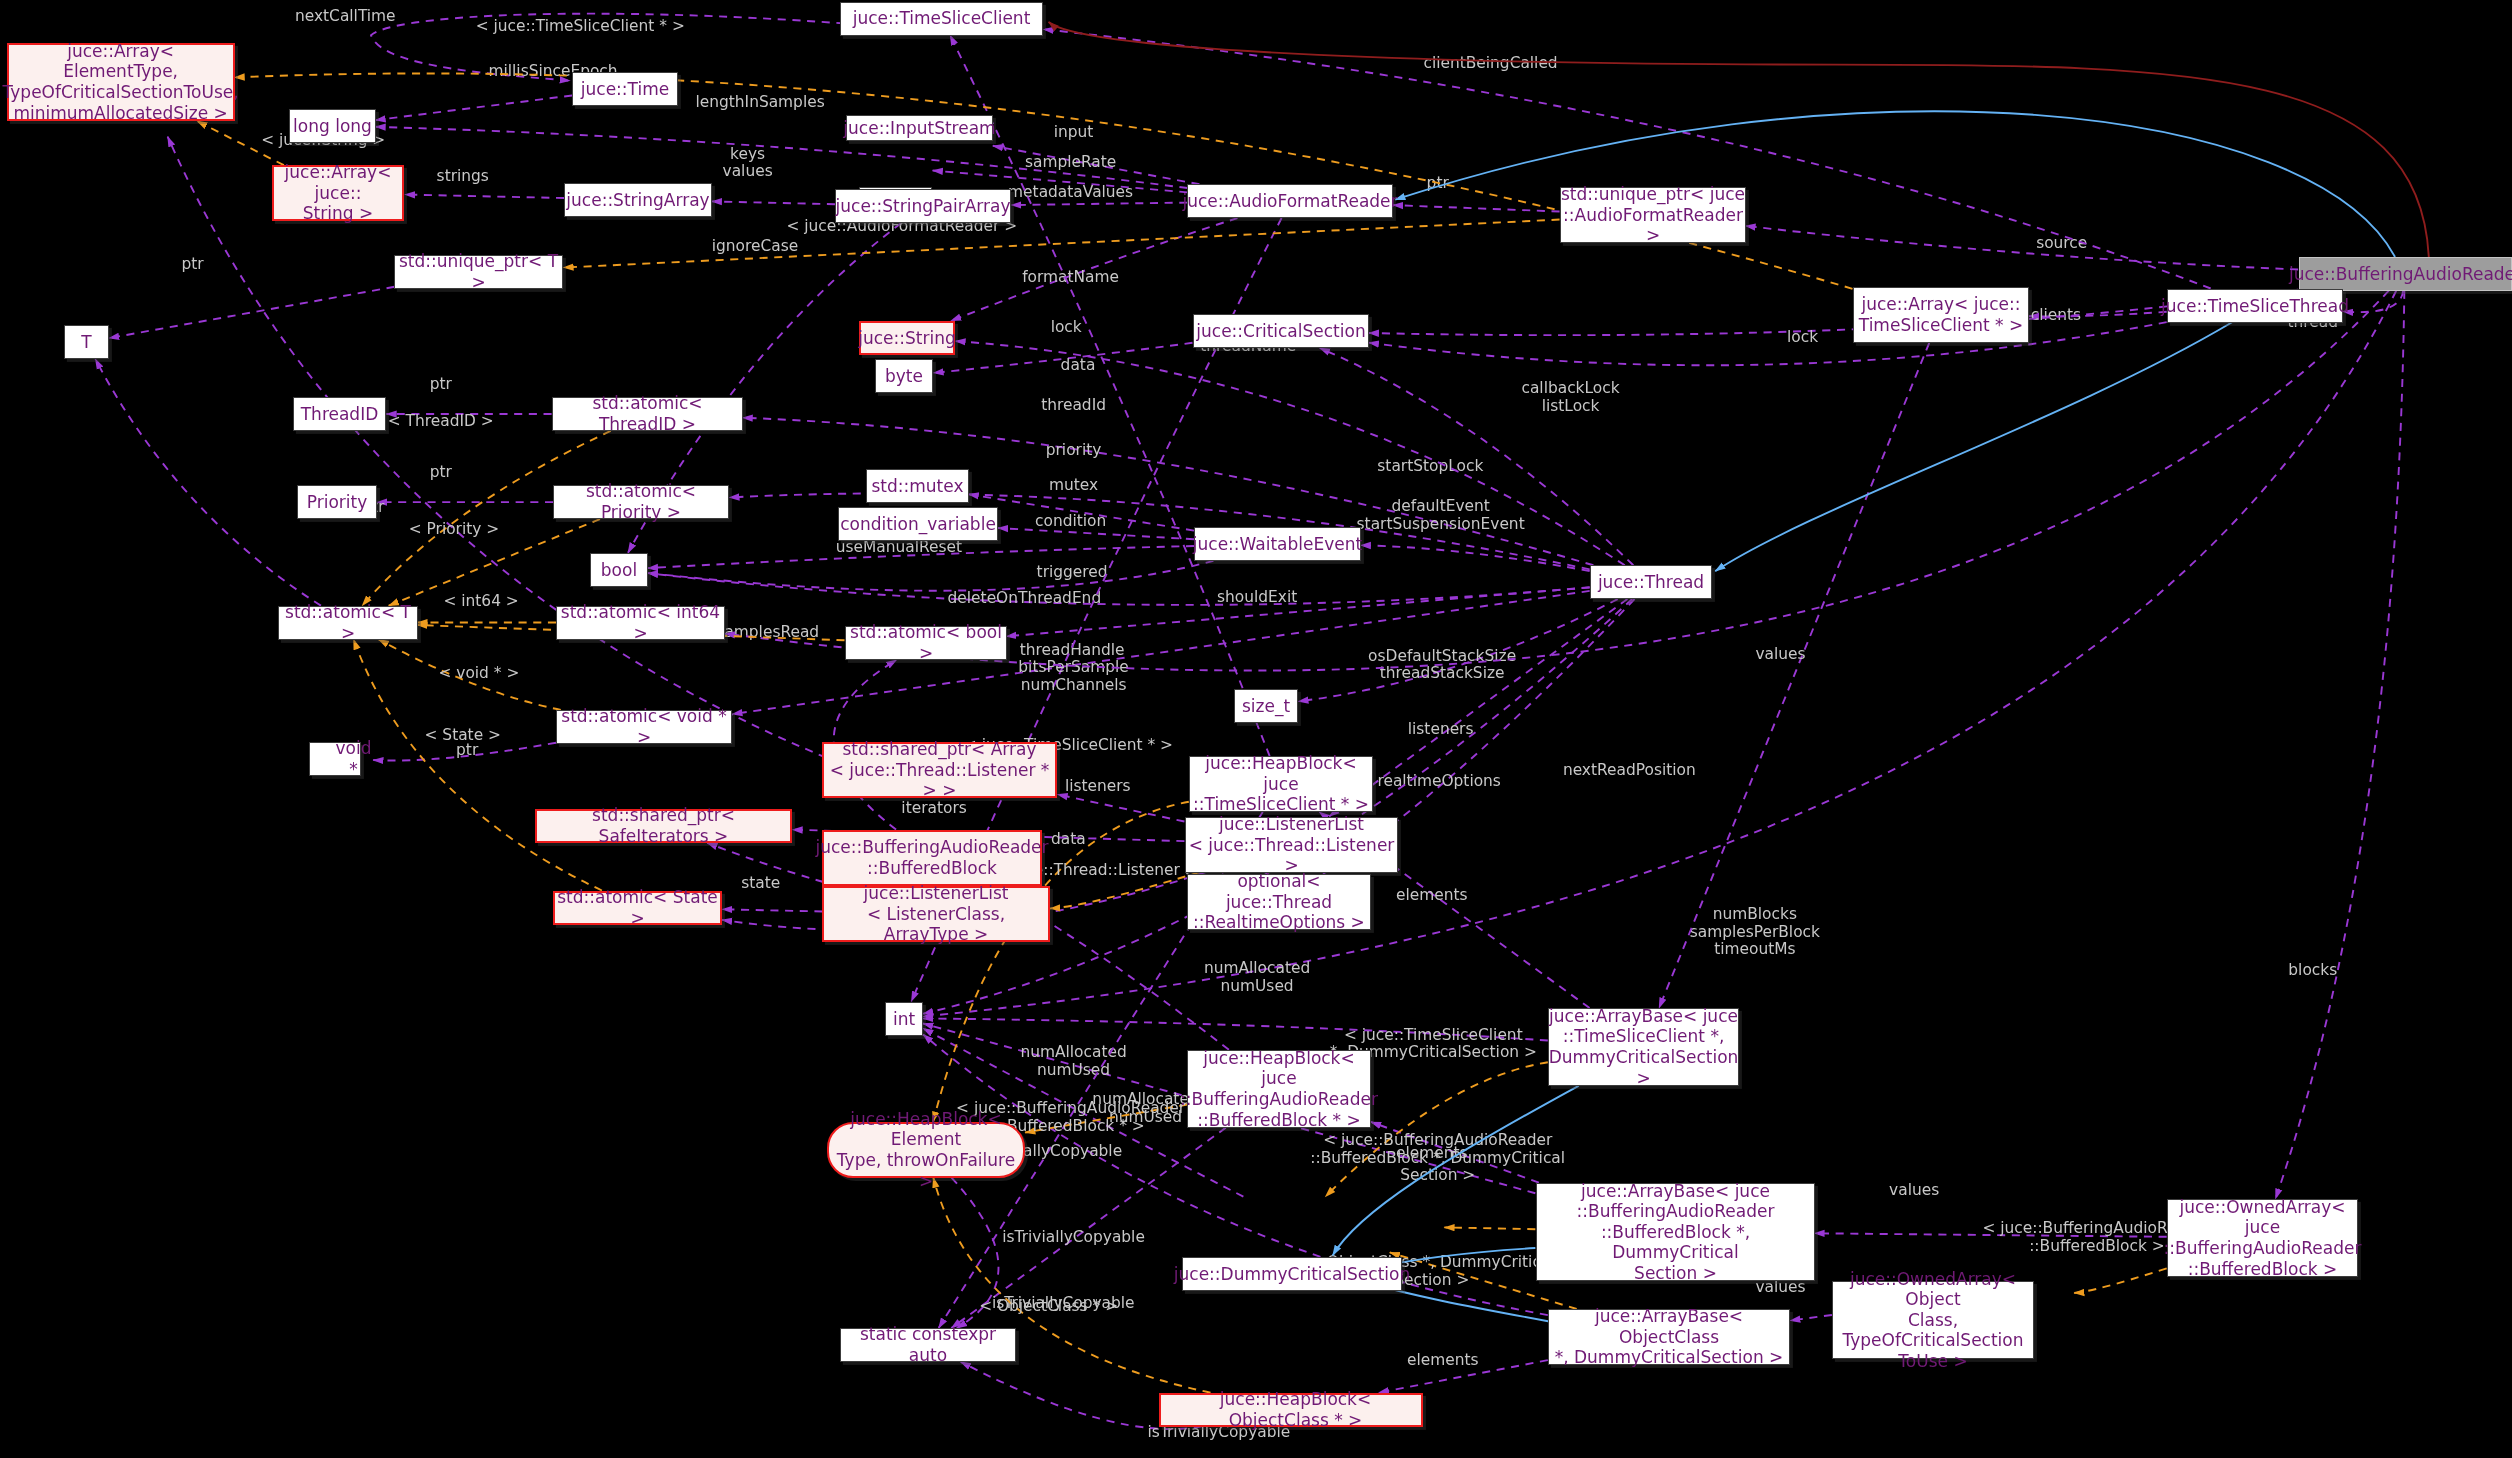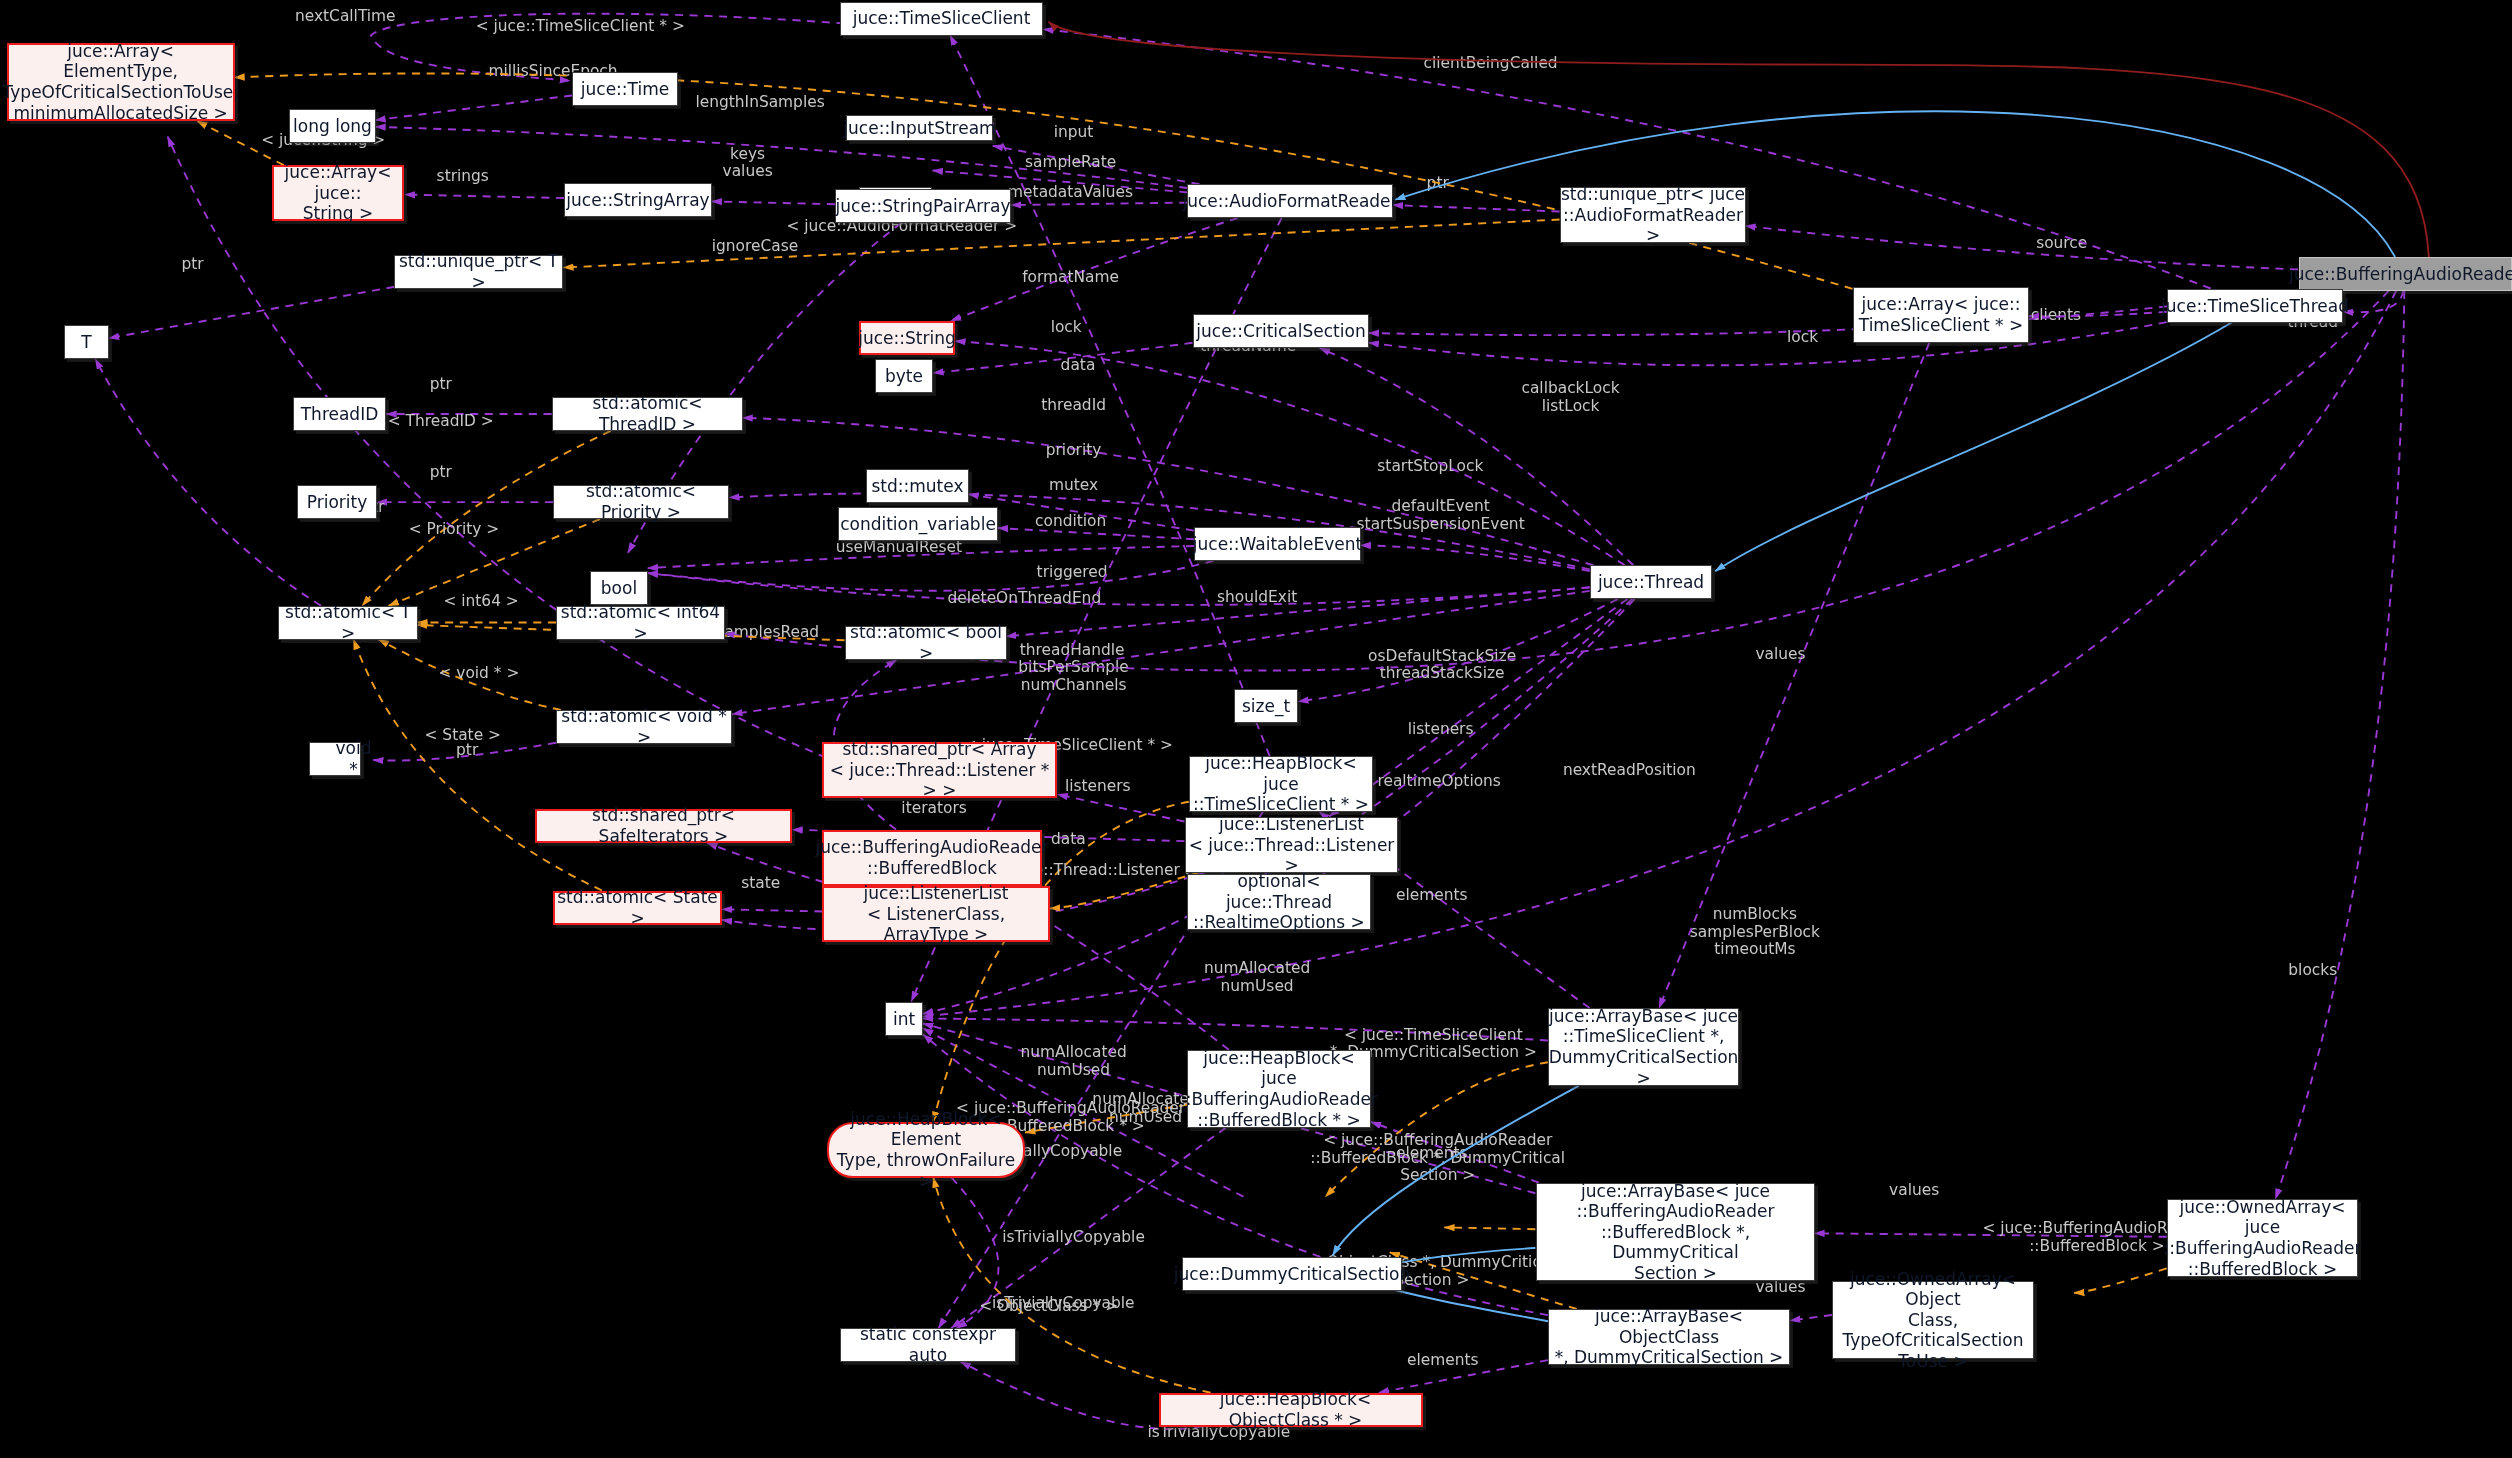--- a/index.html
+++ b/index.html
@@ -1,20 +1,20 @@
 <!DOCTYPE html>
 <html style="font-size:11.7px"><head>
 <meta charset="utf-8">
 <style>
   html,body{margin:0;padding:0;background:#000;}
   #canvas{position:relative;width:2512px;height:1458px;background:#000;overflow:hidden;
           font-family:"DejaVu Sans","Liberation Sans",sans-serif;}
   #edges{position:absolute;left:0;top:0;z-index:1;}
   .node{position:absolute;z-index:2;display:flex;flex-direction:column;justify-content:center;
-        align-items:center;text-align:center;font-size:17px;line-height:20.6px;color:#0f172a;
+        align-items:center;text-align:center;font-size:17px;line-height:20.6px;color:#701a75;
         background:#fff;border:1.5px solid #3c3c3c;box-sizing:border-box;box-shadow:2.9px 2.9px 0 rgba(70,70,70,.35);}
   .node.red{background:#fcf0ee;border:2.2px solid #ee1c1c;}
   .node.main{background:#9d9d9d;border:1.5px solid #c4c4c4;}
   .edge-label{fill:#c8c8c8;font-size:21px;font-family:"DejaVu Sans","Liberation Sans",sans-serif;}
 </style>
 </head>
 <body>
 
 <div id="canvas">
   <svg id="edges" width="2512" height="1458" viewBox="0 0 3421 1986">
@@ -277,21 +277,21 @@
     </div>
     <div class="node normal" style="left: 553px; top: 485px; width: 176px; height: 34px;">
       <div>std::atomic&lt; Priority &gt;</div>
     </div>
     <div class="node normal" style="left: 866px; top: 469px; width: 103px; height: 34px;">
       <div>std::mutex</div>
     </div>
     <div class="node normal" style="left: 838px; top: 507px; width: 160px; height: 34px;">
       <div>condition_variable</div>
     </div>
-    <div class="node normal" style="left: 590px; top: 553px; width: 58px; height: 34px; margin-top: 18px;">
+    <div class="node normal" style="left: 590px; top: 553px; width: 58px; height: 34px;">
       <div>bool</div>
     </div>
     <div class="node normal" style="left: 1194px; top: 527px; width: 167px; height: 34px;">
       <div>juce::WaitableEvent</div>
     </div>
     <div class="node normal" style="left: 1590px; top: 565px; width: 122px; height: 34px;">
       <div>juce::Thread</div>
     </div>
     <div class="node normal" style="left: 278px; top: 606px; width: 140px; height: 34px;">
       <div>std::atomic&lt; T &gt;</div>

